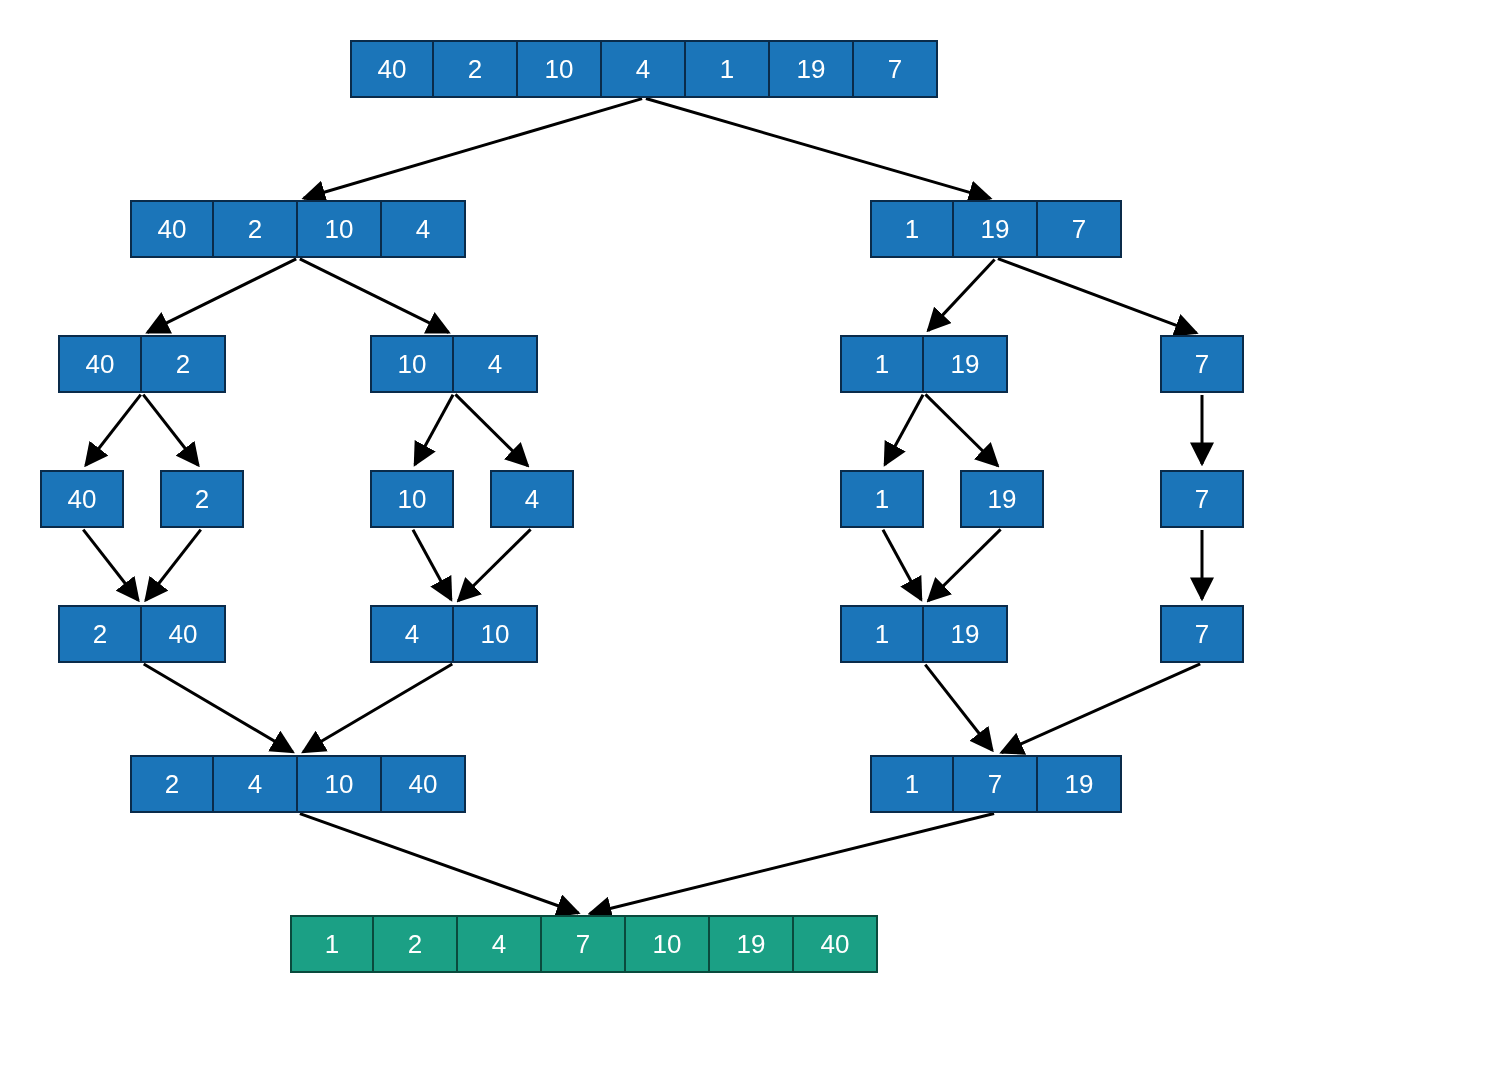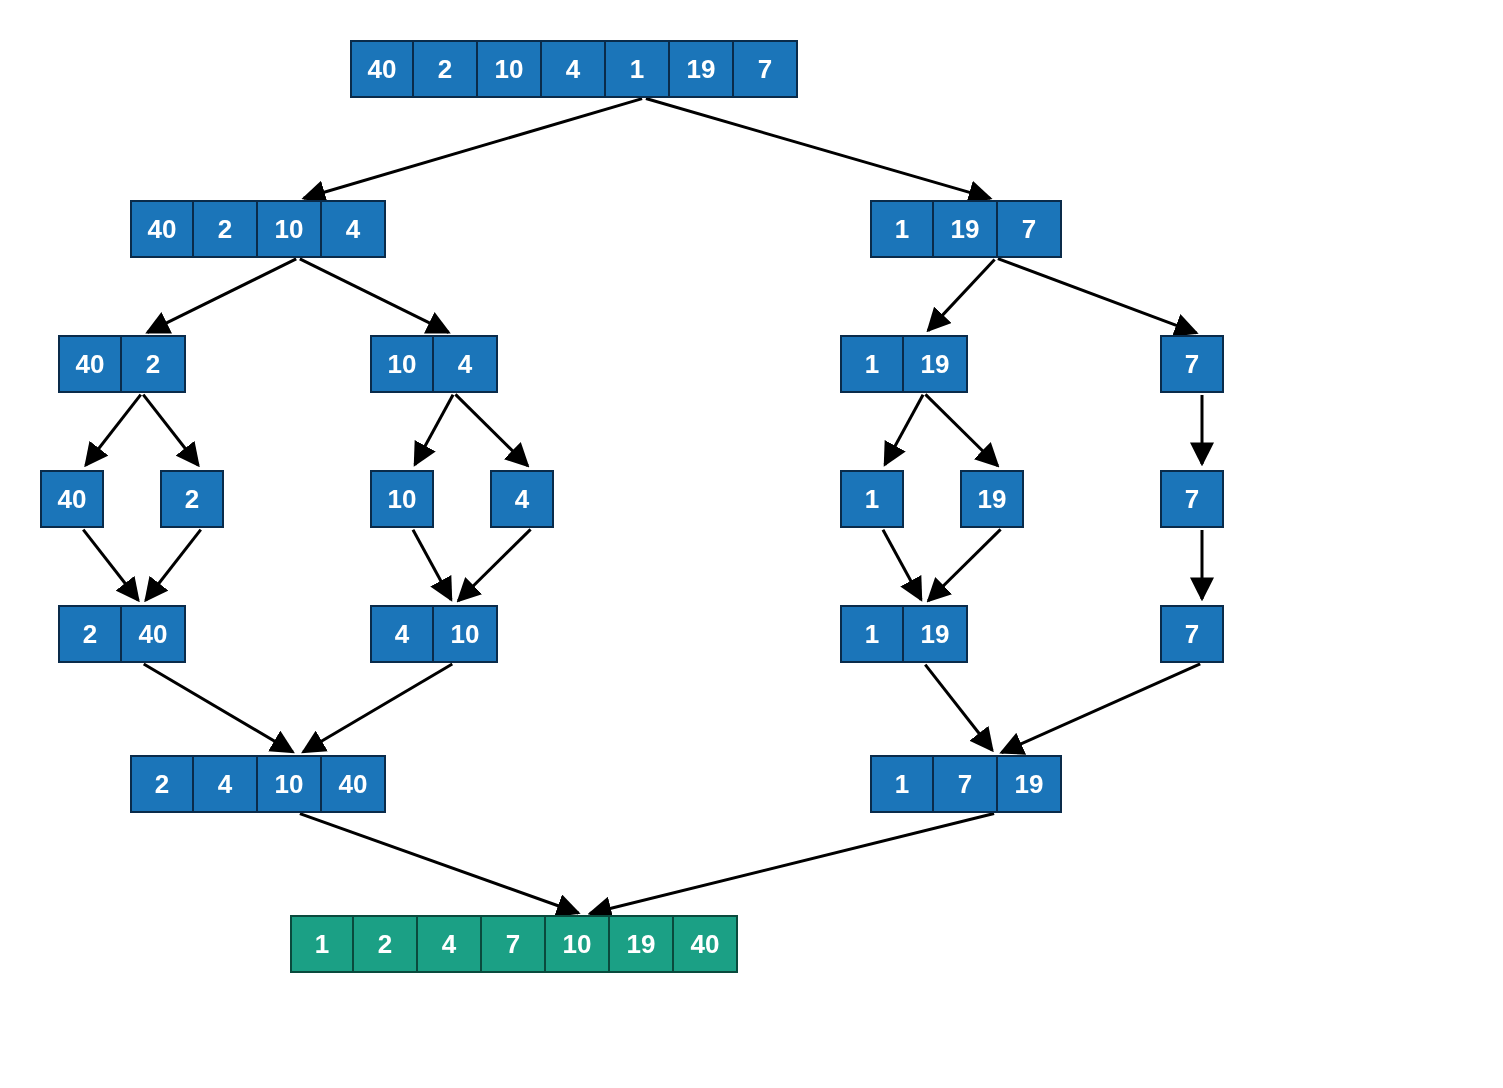--- a/index.html
+++ b/index.html
@@ -13,27 +13,27 @@
   .stage {
     position: relative;
     width: 1503px;
     height: 1088px;
   }
   .array {
     position: absolute;
     display: flex;
   }
   .cell {
-    width: 64px;
+    width: 84px;
     height: 58px;
     display: flex;
     align-items: center;
     justify-content: center;
     font-size: 26px;
-    font-weight: 700;
+    font-weight: 400;
     color: #ffffff;
     box-sizing: border-box;
     border: 2px solid #0a2b4a;
   }
   .cell + .cell { border-left: none; }
   .blue  .cell { background: #1b75b9; }
   .green .cell { background: #1ba085; border-color: #0a4a3d; }
   svg.arrows {
     position: absolute;
     left: 0; top: 0;

